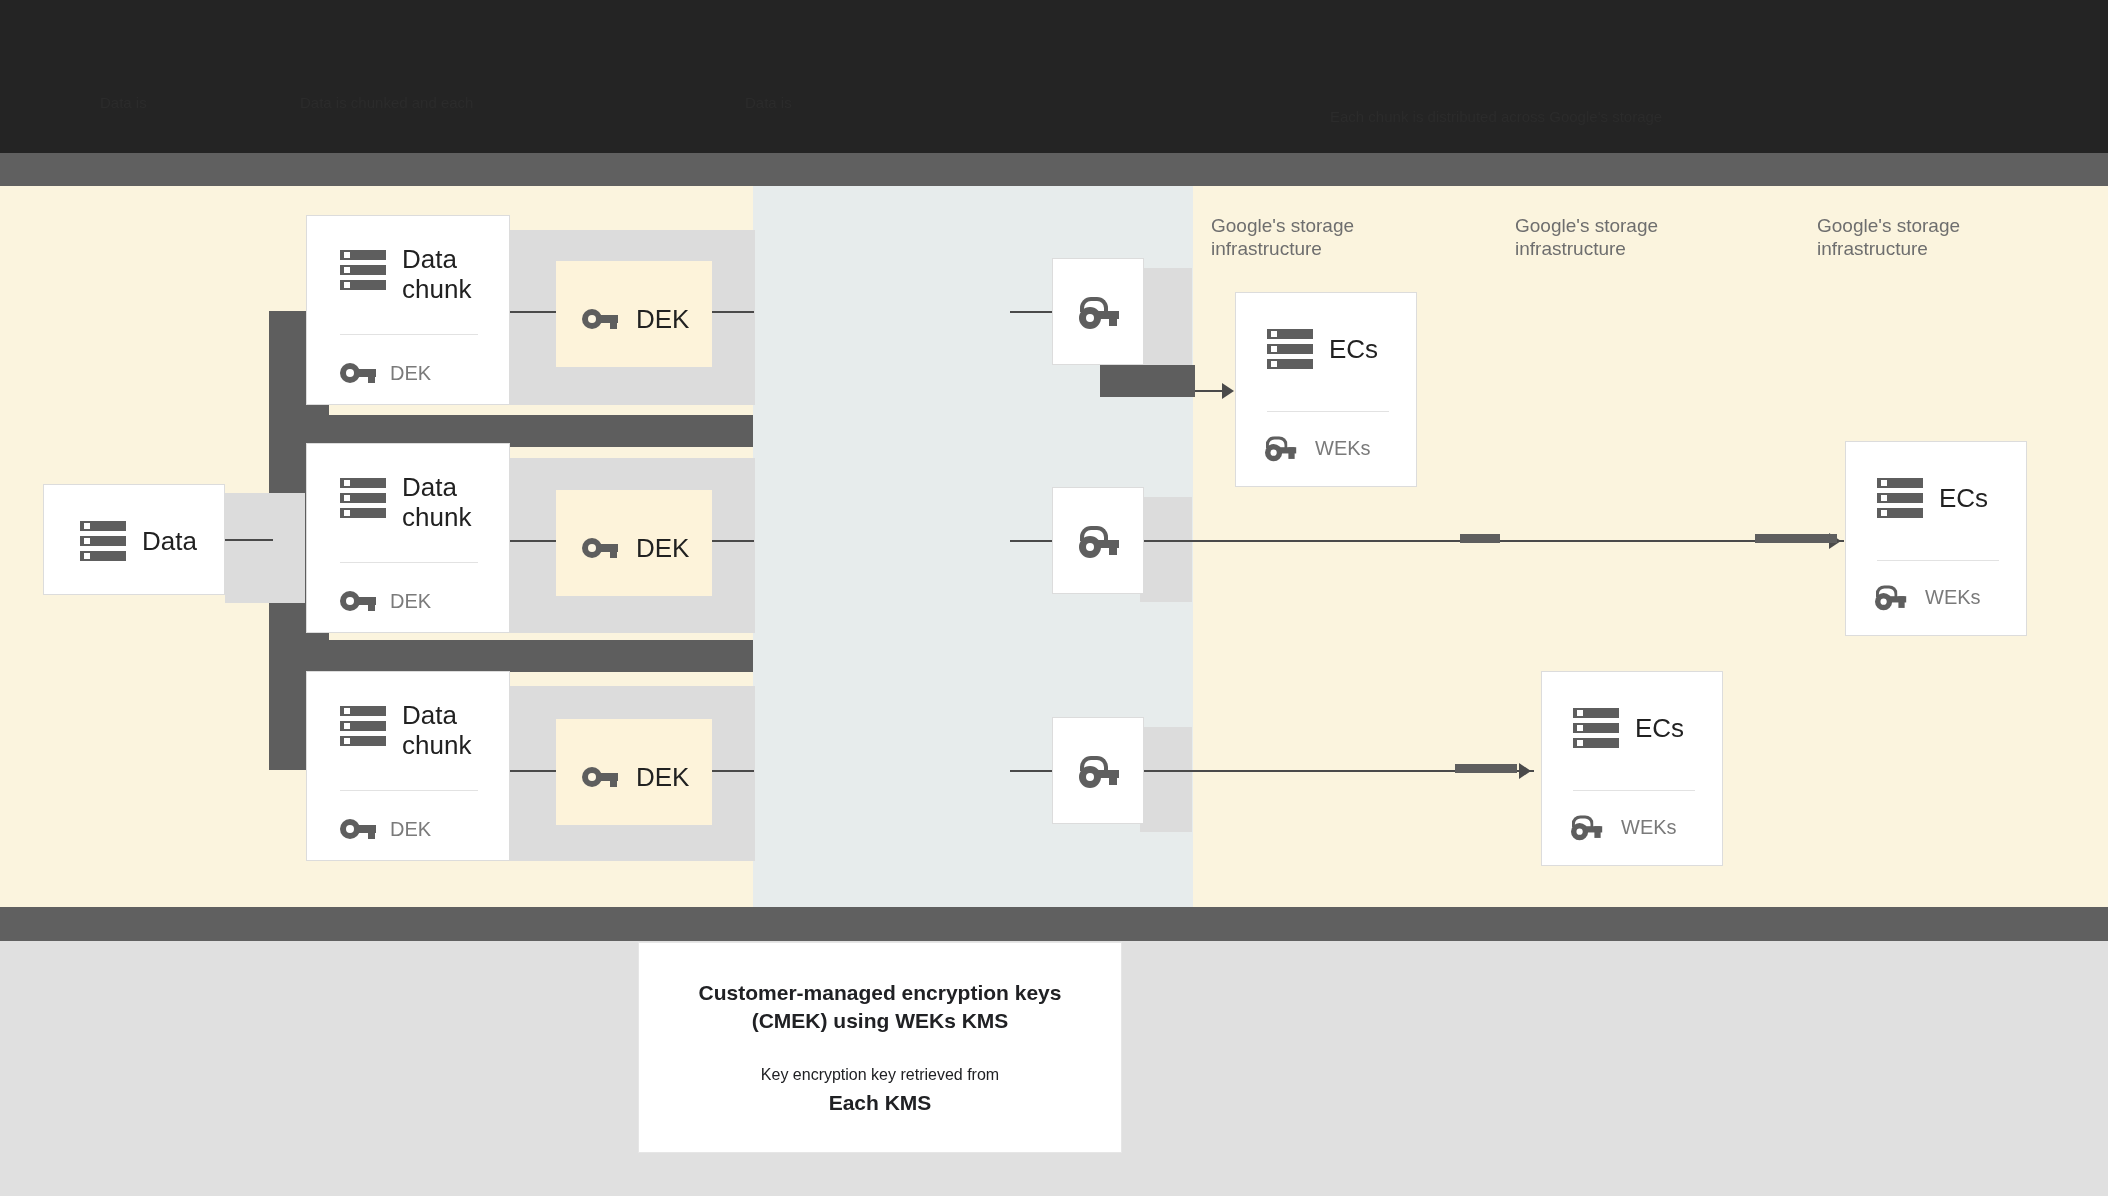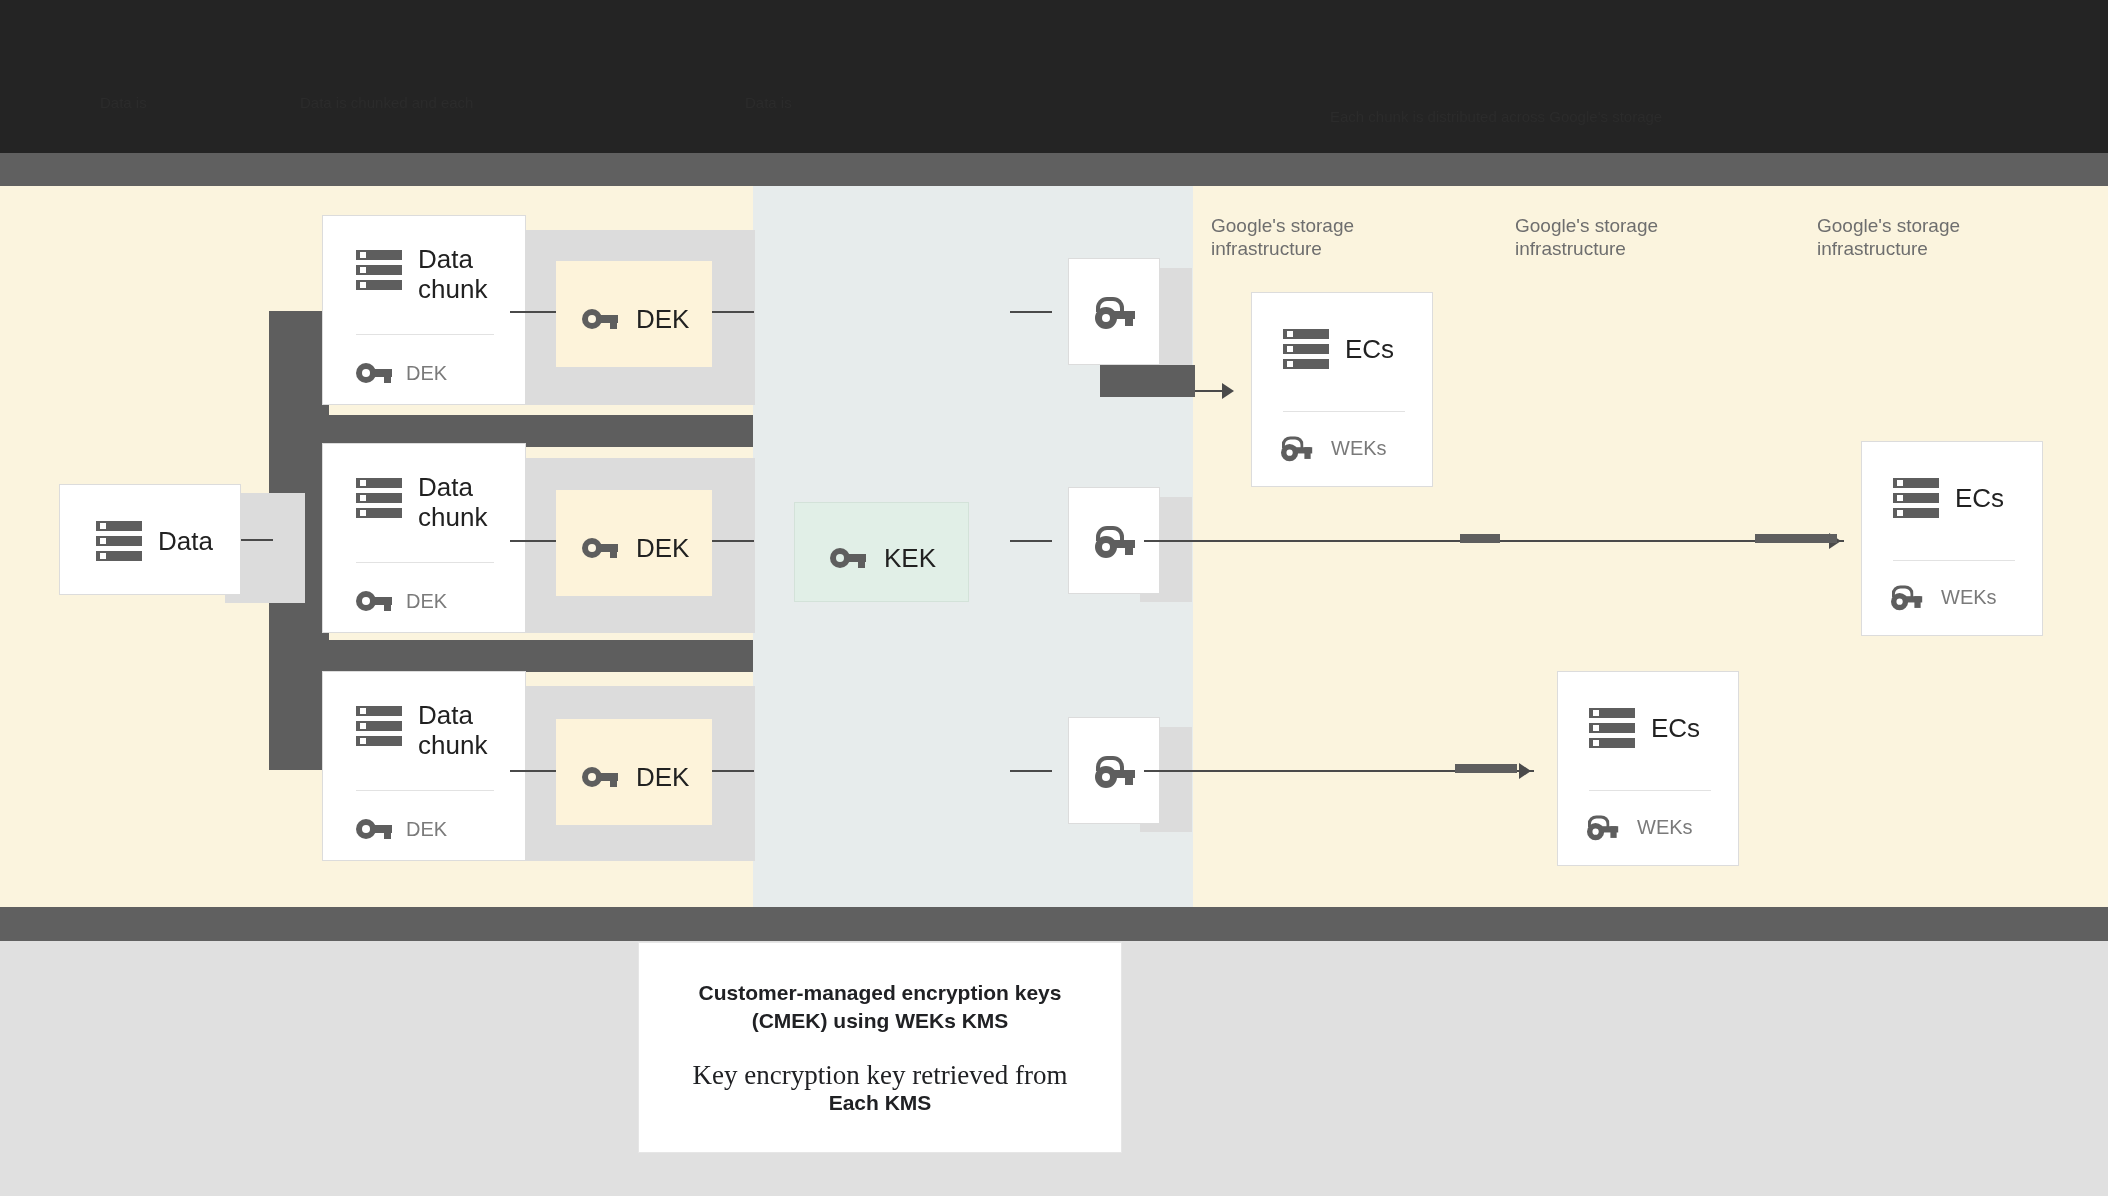--- a/index.html
+++ b/index.html
@@ -39,21 +39,20 @@
   
   .line{position:absolute;background:#4a4a4a;height:2px;}
   .arrow-head{position:absolute;width:0;height:0;
     border-top:8px solid transparent;border-bottom:8px solid transparent;
     border-left:12px solid #4a4a4a;}
 
   
   .card{
     position:absolute;background:#ffffff;border:1px solid #dcdcdc;
     box-sizing:border-box;
-    margin-left:16px;
   }
   .card-shadow{position:absolute;background:#dcdcdc;}
 
   .card-row{display:flex;align-items:center;gap:16px;}
   .card-title{font-size:26px;color:#212121;line-height:30px;}
   .card-sub{font-size:20px;color:#7a7a7a;line-height:24px;}
   .divider{position:absolute;height:1px;background:#e2e2e2;}
 
   
   .srv{display:inline-block;width:46px;}
@@ -86,21 +85,21 @@
   
   .infra-label{position:absolute;font-size:19px;line-height:23px;color:#6e6e6e;white-space:pre-line;}
 
   
   .caption{
     position:absolute;background:#ffffff;border:1px solid #e6e6e6;box-sizing:border-box;
     display:flex;flex-direction:column;align-items:center;justify-content:center;
     color:#202124;
   }
   .caption .cap-strong{font-size:21px;font-weight:bold;line-height:28px;}
-  .caption .cap-normal{font-size:27px;line-height:28px;font-family:Liberation Serif, serif;}
+  .caption .cap-normal{font-size:16px;line-height:28px;}
   .caption .cap-gap{height:26px;}
 </style>
 </head>
 <body>
 
 <div id="root">
 
   <div class="header-black"></div>
   <div class="header-legend">
     <div class="legend-col" style="left:100px;">
@@ -255,30 +254,20 @@
   </div>
 
   <div class="line" style="left:712px;top:311px;width:42px;"></div>
   <div class="line" style="left:712px;top:540px;width:42px;"></div>
   <div class="line" style="left:712px;top:770px;width:42px;"></div>
 
   <div class="line" style="left:1010px;top:311px;width:42px;"></div>
   <div class="line" style="left:1010px;top:540px;width:42px;"></div>
   <div class="line" style="left:1010px;top:770px;width:42px;"></div>
 
-  <div style="position:absolute;left:794px;top:502px;width:175px;height:100px;background:#e1efe7;border:1px solid #d3e2d9;box-sizing:border-box;">
-    <div class="card-row" style="position:absolute;left:35px;top:40px;gap:18px;">
-      <span class="key on-mint">
-          <span class="ring"></span>
-          <span class="shaft"></span>
-          <span class="tooth"></span>
-        </span>
-      <span class="card-title">KEK</span>
-    </div>
-  </div>
 
   <div class="card-shadow" style="left:1140px;top:268px;width:52px;height:105px;"></div>
   <div class="card" style="left:1052px;top:258px;width:92px;height:107px;">
     <span class="key-rot" style="position:absolute;left:26px;top:36px;">
       <span class="rbow"></span>
         <span class="rring"></span>
         <span class="rshaft"></span>
         <span class="rtooth"></span>
     </span>
   </div>

